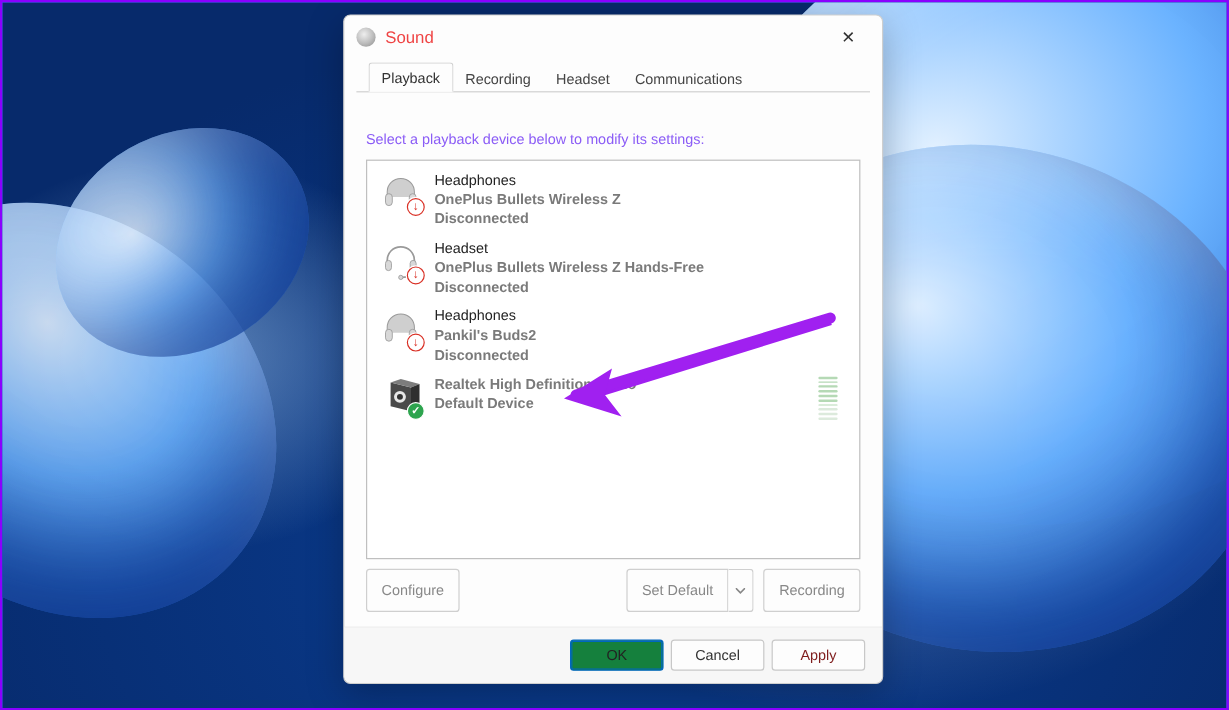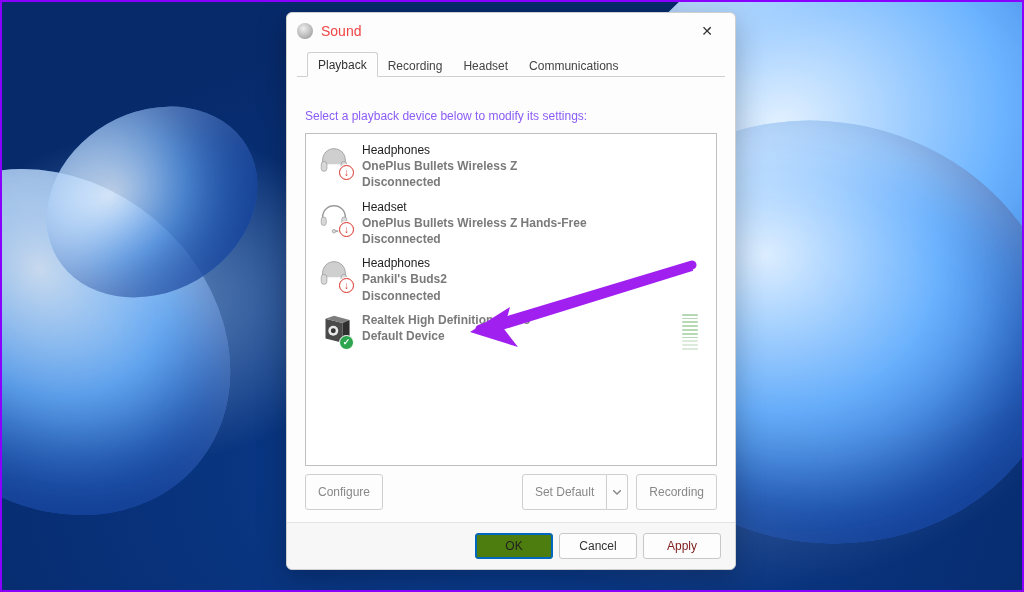--- a/index.html
+++ b/index.html
@@ -133,21 +133,21 @@
   border-top: 1px solid #e4e4e4;
   padding: 10px 14px; display: flex; justify-content: flex-end; gap: 6px;
   background: #f7f7f7;
   border-bottom-left-radius: 6px; border-bottom-right-radius: 6px;
 }
 .fbtn {
   min-width: 78px; height: 26px; font-size: 12px;
   border: 1px solid #c8c8c8; background: #fdfdfd; border-radius: 3px;
   color: #333; cursor: default;
 }
-.fbtn.primary { border: 1px solid #0067c0; background: #4d7c0f; box-shadow: 0 0 0 1px #0067c0 inset; color: #222; margin-left: 20px; }
+.fbtn.primary { border: 1px solid #0067c0; background: #15803d; box-shadow: 0 0 0 1px #0067c0 inset; color: #222; margin-left: 20px; }
 .fbtn.disabled { color: #7f1d1d; }
 
 .arrow {
   position: absolute;
   left: 460px; top: 255px;
   pointer-events: none;
   z-index: 50;
 }
 </style>
 </head>

